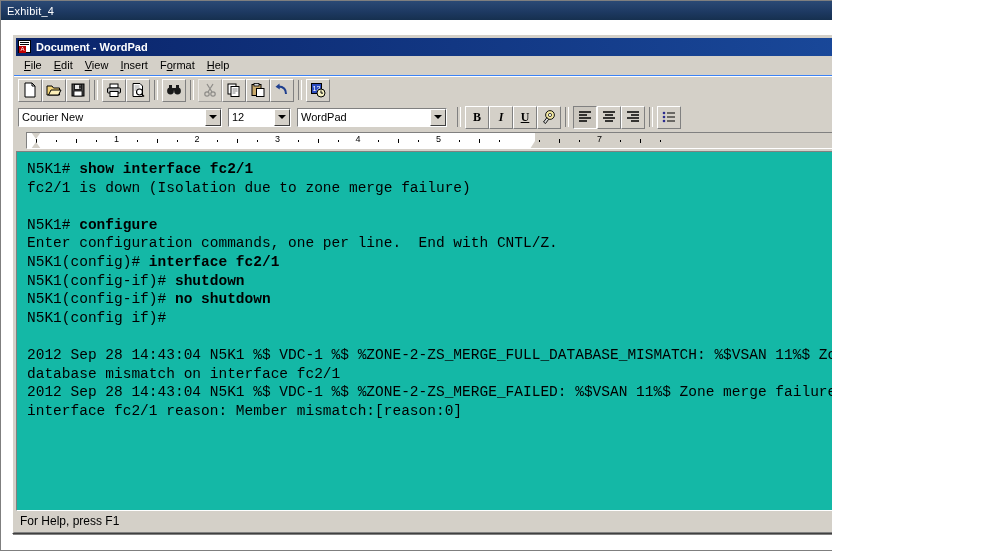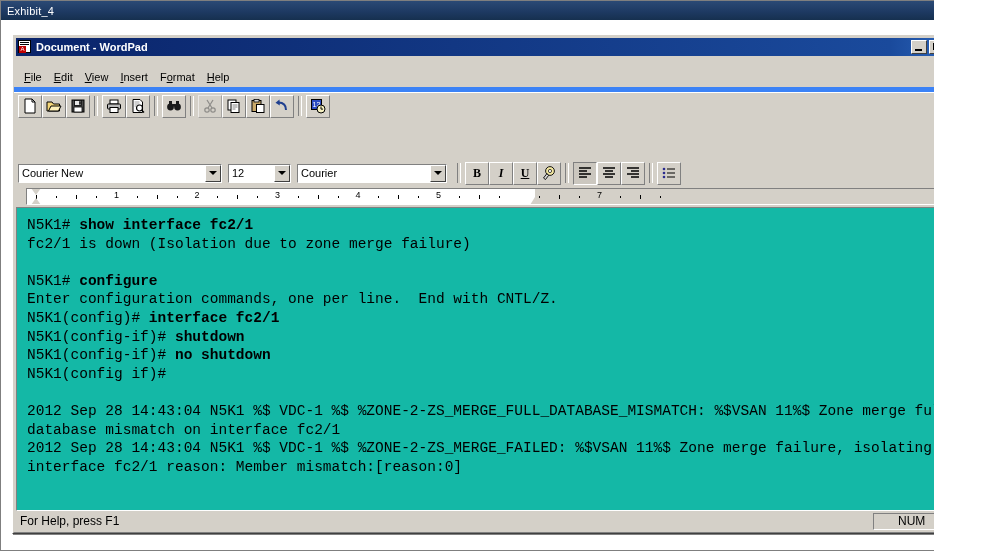--- a/index.html
+++ b/index.html
@@ -6,21 +6,21 @@
     margin: 0;
     padding: 0;
     background: #ffffff;
   }
   body {
     font-family: "Liberation Sans", sans-serif;
     -webkit-font-smoothing: none;
   }
   #screen {
     position: relative;
-    width: 934px;
+    width: 832px;
     height: 551px;
     background: #d4d0c8;
     overflow: hidden;
     box-sizing: border-box;
   }
 
   
   .exhibit-window {
     position: absolute;
     left: 0; top: 0;
@@ -79,21 +79,21 @@
     border-left: 1px solid #d4d0c8;
     border-right: 1px solid #808080;
     border-bottom: 1px solid #808080;
     height: 100%;
     box-sizing: border-box;
     display: flex;
     flex-direction: column;
   }
   .wp-titlebar {
     height: 18px;
-    margin: 2px 2px 12px 2px;
+    margin: 2px 2px 0 2px;
     background: linear-gradient(to right, #0a246a 0%, #1a4a9c 92%, #2f6ac0 100%);
     display: flex;
     align-items: center;
     padding: 0 1px 0 2px;
     box-sizing: border-box;
   }
   .wp-icon {
     width: 14px; height: 14px;
     margin-right: 4px;
     position: relative;
@@ -155,21 +155,21 @@
     color: #000; font-family: "Liberation Sans", sans-serif;
   }
   .wp-close-extra { margin-left: 2px; }
 
   
   .wp-menubar {
     height: 19px;
     display: flex;
     align-items: center;
     padding-left: 4px;
-    border-bottom: 5px solid #3b82f6;
+    border-bottom: 1px solid #3b82f6;
   }
   .wp-menu-item {
     font-size: 11px;
     color: #000000;
     padding: 1px 6px 2px 6px;
     cursor: pointer;
     white-space: nowrap;
   }
   .wp-menu-item u { text-decoration: underline; }
 
@@ -206,21 +206,20 @@
   .tb-btn svg { display: block; }
   .tb-btn.disabled { opacity: 0.55; }
 
   
   .wp-formatbar {
     height: 28px;
     display: flex;
     align-items: center;
     padding-left: 4px;
     box-sizing: border-box;
-    margin-top: 40px;
   }
   .combo {
     height: 19px;
     background: #ffffff;
     border-top: 1px solid #808080;
     border-left: 1px solid #808080;
     border-right: 1px solid #ffffff;
     border-bottom: 1px solid #ffffff;
     box-sizing: border-box;
     display: flex;
@@ -532,21 +531,21 @@
                   <i class="arrow-dn"></i>
                 </span>
             </span>
             <span class="combo combo-size">
               <span class="combo-text">12</span>
               <span class="combo-arrow">
                   <i class="arrow-dn"></i>
                 </span>
             </span>
             <span class="combo combo-script">
-              <span class="combo-text">Courier</span>
+              <span class="combo-text">WordPad</span>
               <span class="combo-arrow">
                   <i class="arrow-dn"></i>
                 </span>
             </span>
             <span class="tb-sep"></span>
             <span class="fmt-btn raised fmt-b">B</span>
             <span class="fmt-btn raised fmt-i">I</span>
             <span class="fmt-btn raised fmt-u">U</span>
             <span class="fmt-btn raised">
               <svg width="16" height="16" viewBox="0 0 16 16">

